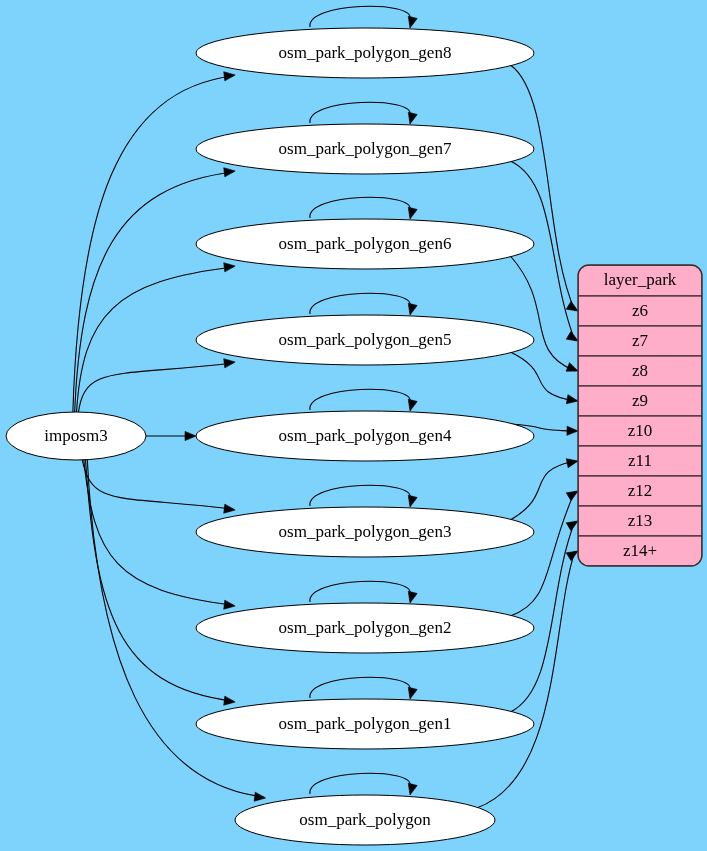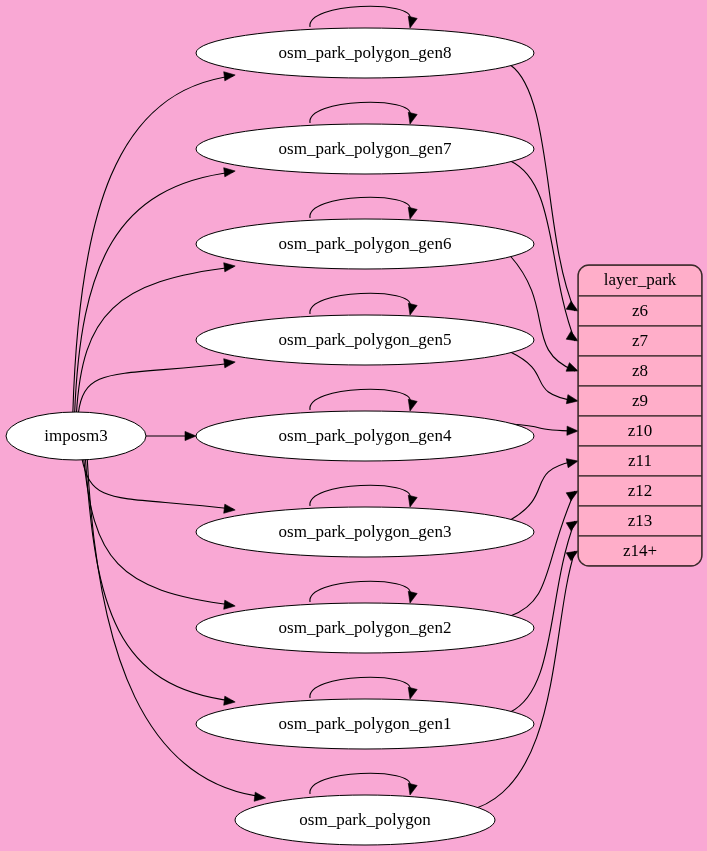--- a/index.html
+++ b/index.html
@@ -4,21 +4,21 @@
 <style>
   html, body {
     margin: 0;
     padding: 0;
     background: #ffffff;
   }
   #canvas {
     position: relative;
     width: 707px;
     height: 851px;
-    background: #f9a8d4;
+    background: #7dd3fc;
     font-family: "Liberation Serif", "DejaVu Serif", serif;
     overflow: hidden;
   }
   svg.graph {
     position: absolute;
     top: 0; left: 0;
     width: 707px;
     height: 851px;
   }
   .node-ellipse {

